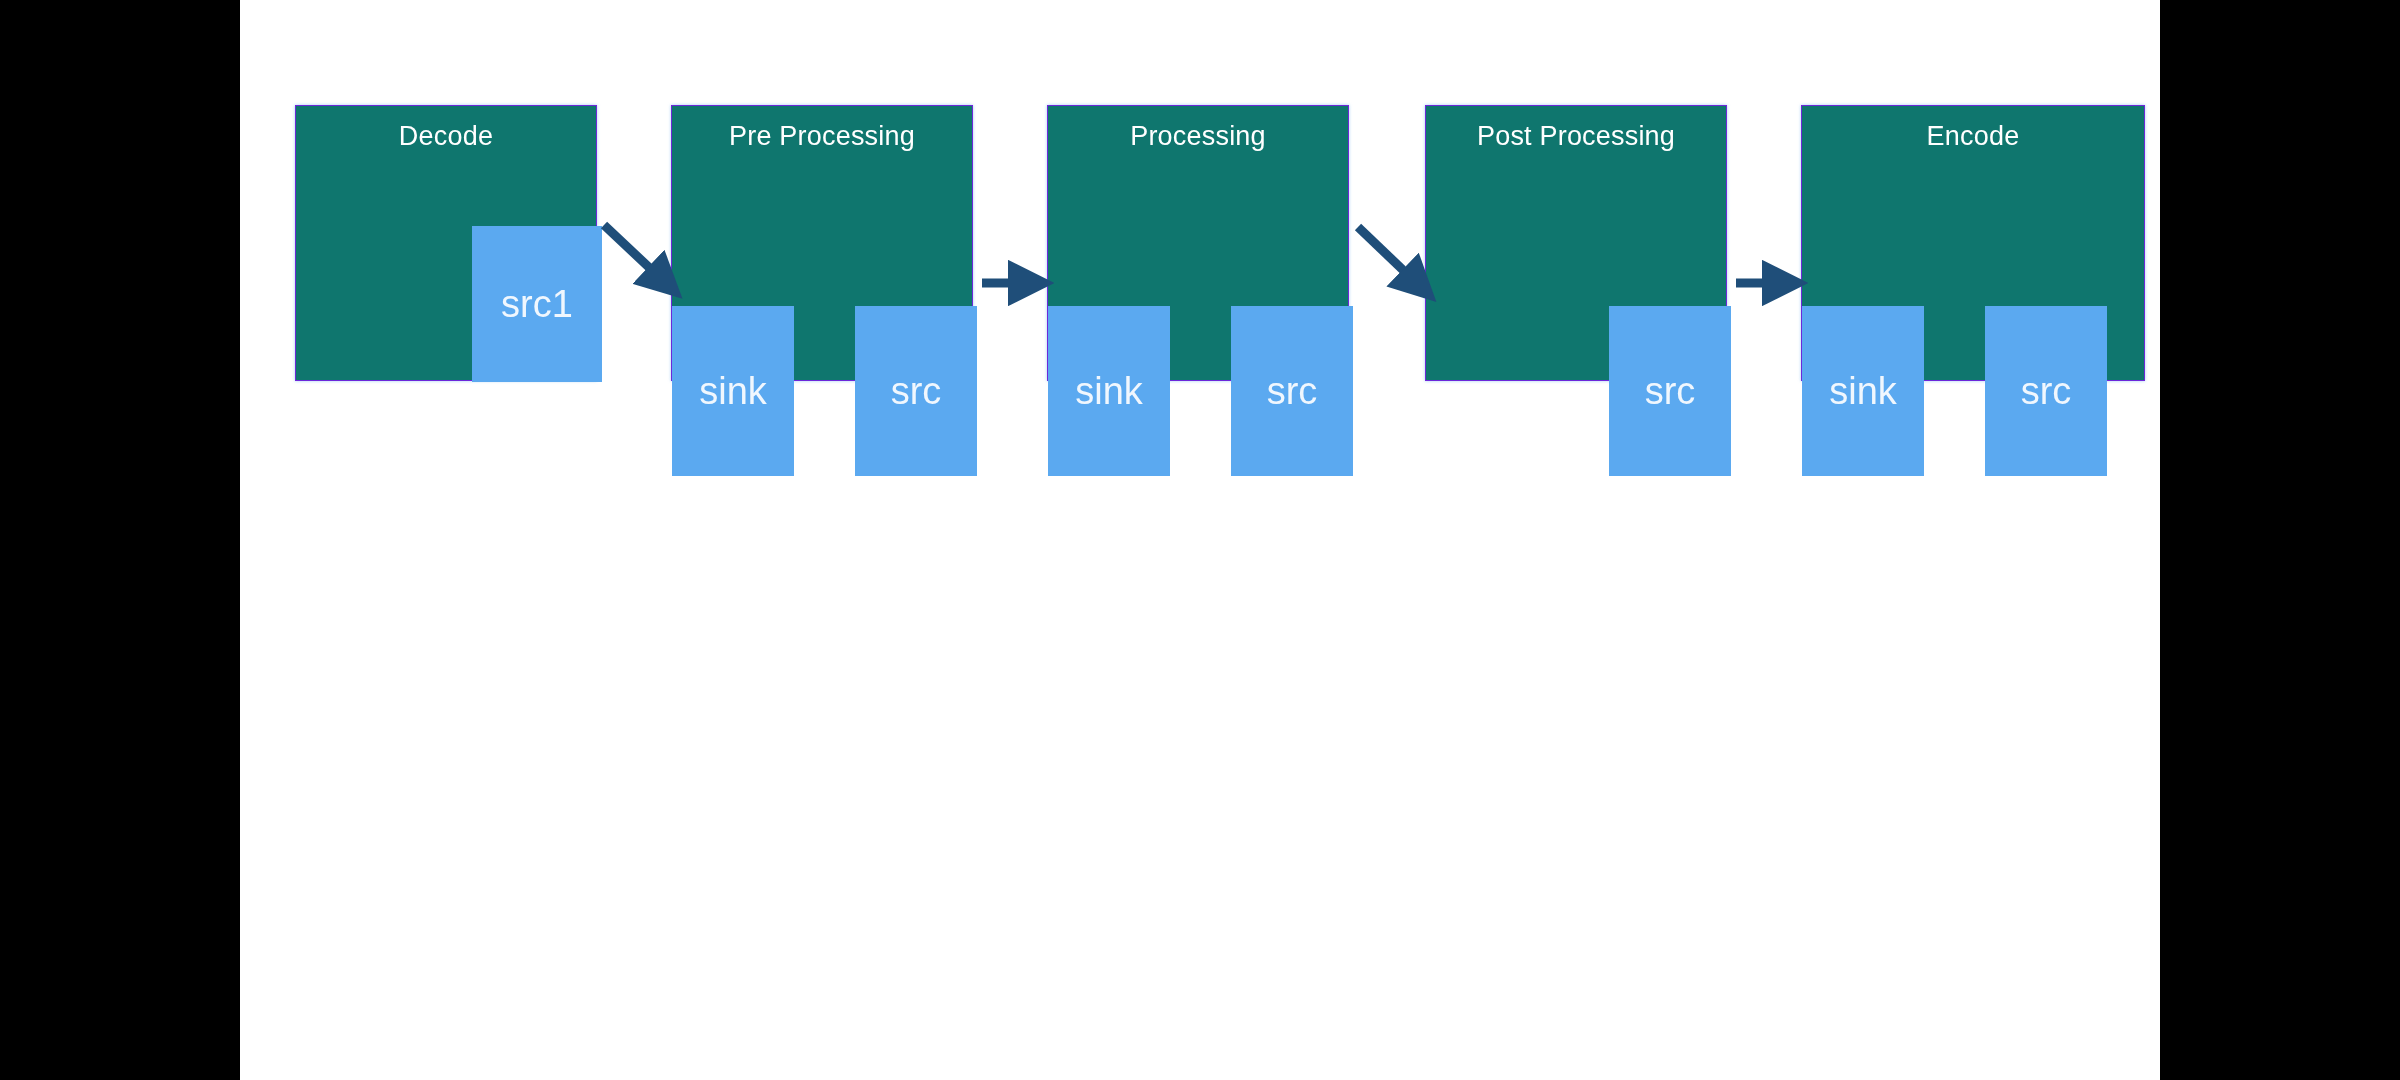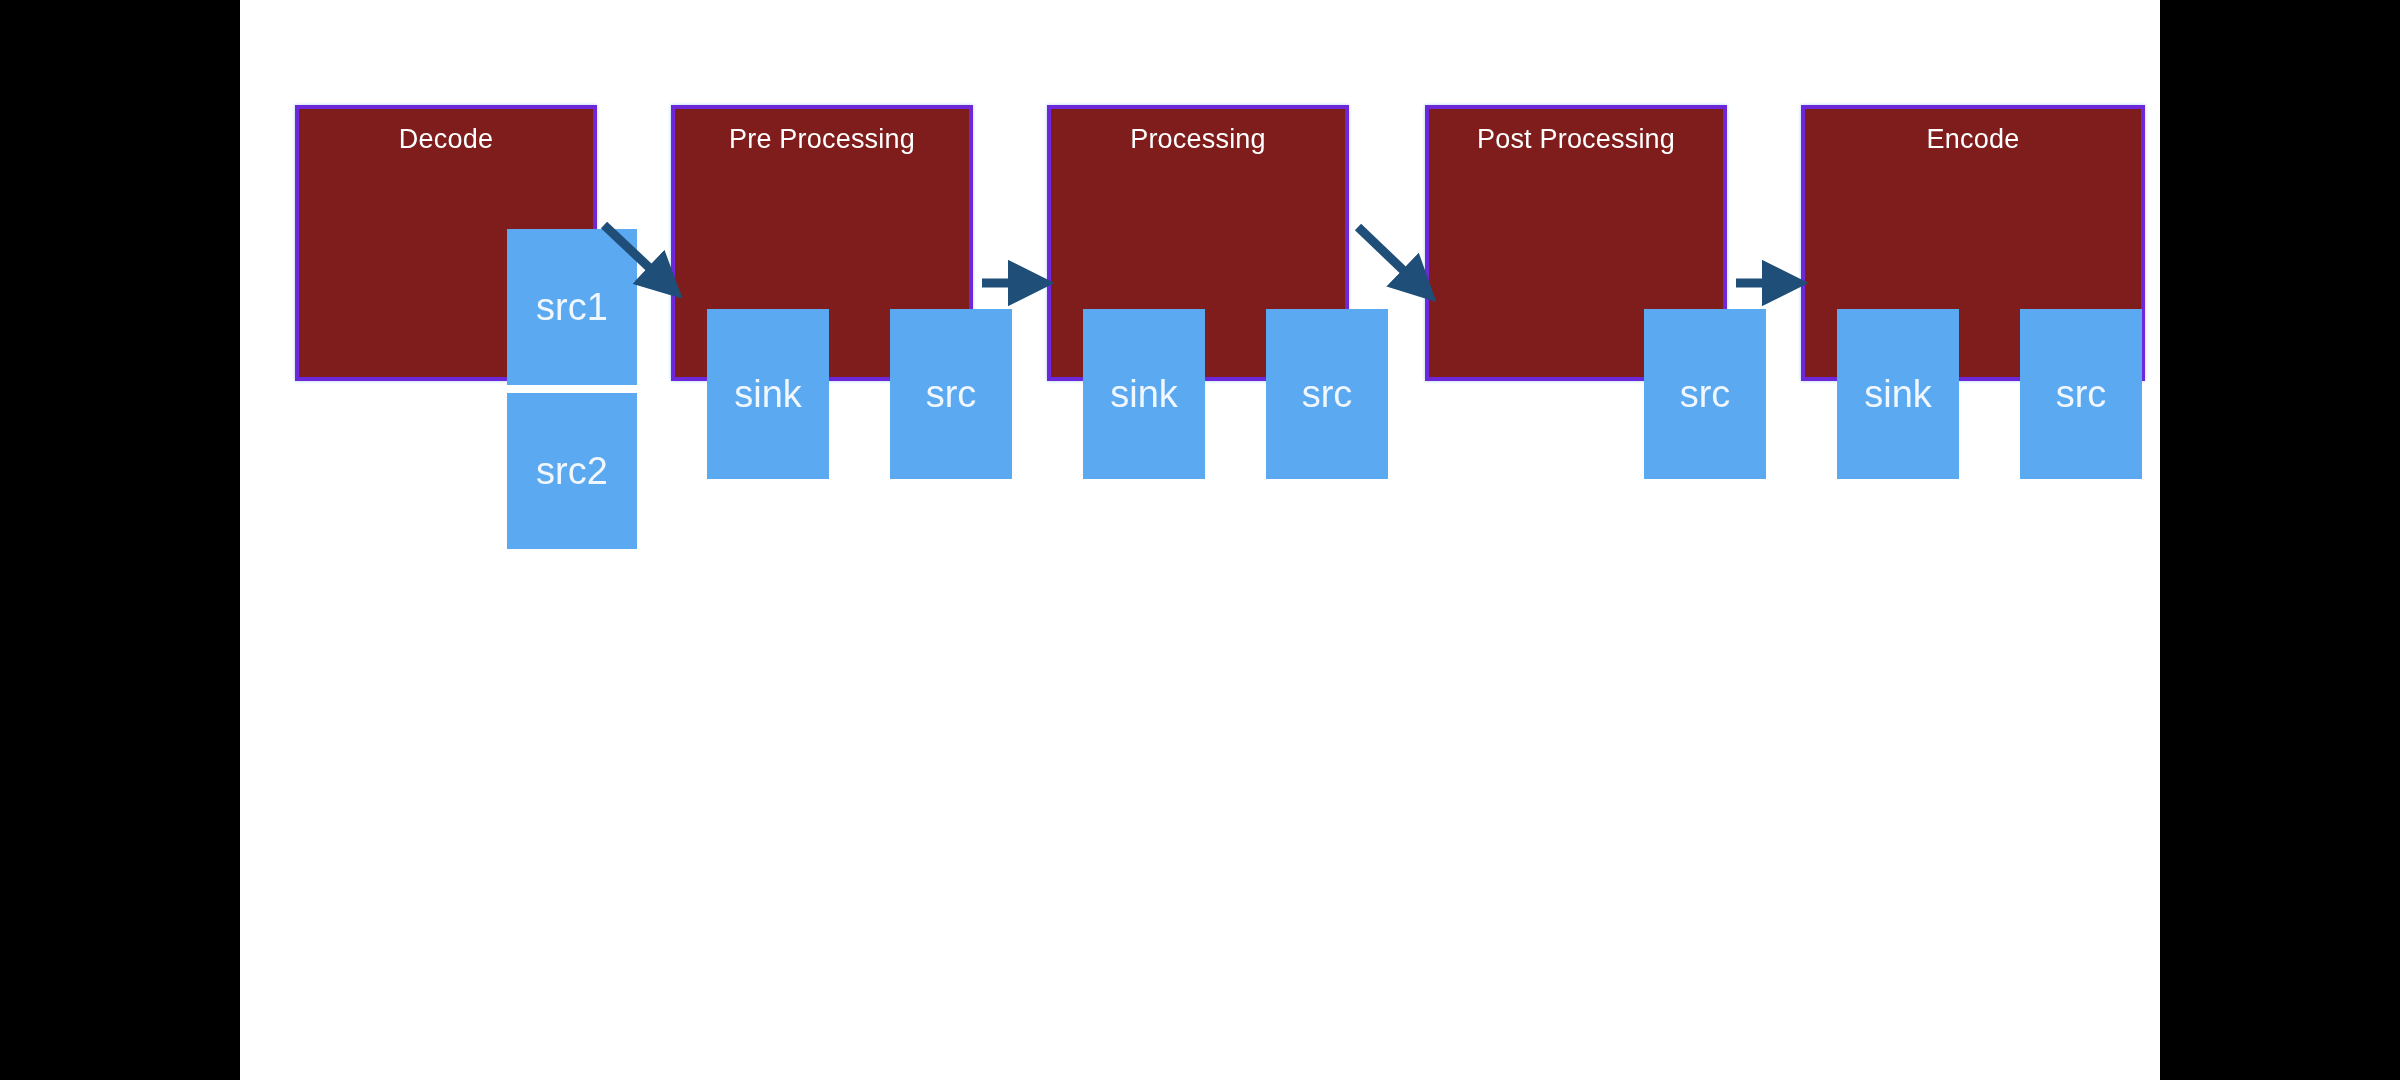--- a/index.html
+++ b/index.html
@@ -21,22 +21,22 @@
     position: absolute;
     left: 240px;
     top: 0;
     width: 1920px;
     height: 1080px;
     background: #ffffff;
   }
   .stage {
     position: absolute;
     box-sizing: border-box;
-    background: #7f1d1d;
-    border: 4px solid #6d28d9;
+    background: #0f766e;
+    border: 1px solid #6d28d9;
     box-shadow: 0 0 3px rgba(88,170,238,0.55);
   }
   .stage-title {
     position: absolute;
     left: 0;
     right: 0;
     top: 14px;
     text-align: center;
     color: #ffffff;
     font-size: 27px;
@@ -48,21 +48,20 @@
     position: absolute;
     box-sizing: border-box;
     background: #5BA9F0;
     color: #EAF4FE;
     font-size: 38px;
     line-height: 1;
     display: flex;
     align-items: center;
     justify-content: center;
     z-index: 4;
-    margin-left: 32px;
   }
   .pad-label {
     color: #F0F7FE;
     font-size: 38px;
     white-space: nowrap;
   }
   .arrow-layer {
     position: absolute;
     left: 0;
     top: 0;
@@ -75,23 +74,20 @@
 </head>
 <body>
 
 <div id="root">
   <div id="canvas">
 
     <div class="stage" style="left:55px; top:105px; width:302px; height:276px;">
       <div class="stage-title">Decode</div>
       <div class="pad" style="left:176px; top:120px; width:130px; height:156px;">
         <span class="pad-label">src1</span>
-      </div>
-      <div class="pad" style="left:176px; top:284px; width:130px; height:156px;">
-        <span class="pad-label">src2</span>
       </div>
     </div>
 
     <div class="stage" style="left:431px; top:105px; width:302px; height:276px;">
       <div class="stage-title">Pre Processing</div>
       <div class="pad" style="left:0px; top:200px; width:122px; height:170px;">
         <span class="pad-label">sink</span>
       </div>
       <div class="pad" style="left:183px; top:200px; width:122px; height:170px;">
         <span class="pad-label">src</span>

